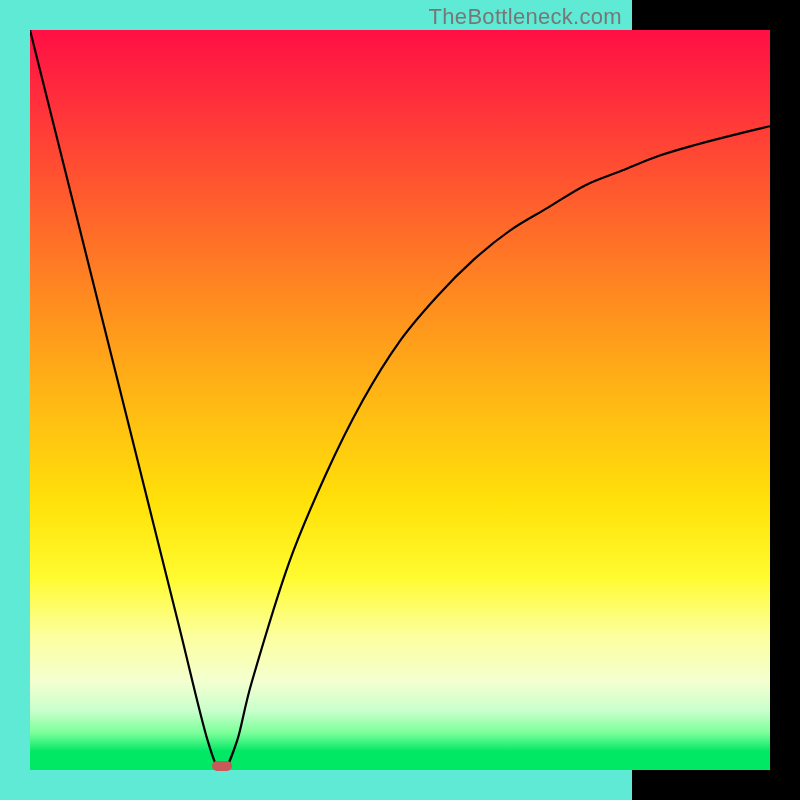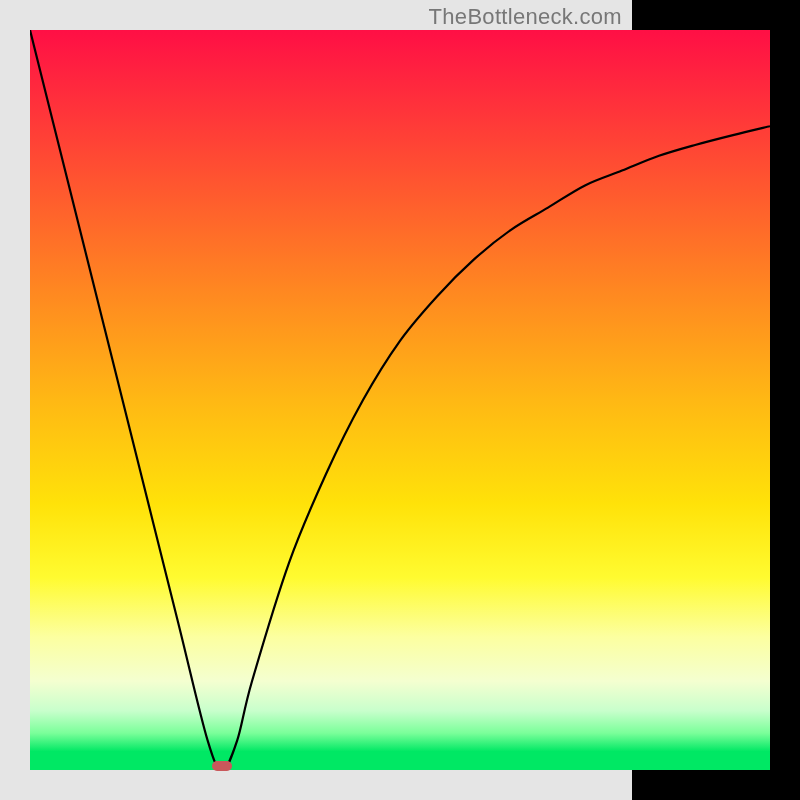--- a/index.html
+++ b/index.html
@@ -8,21 +8,21 @@
     width: 800px;
     height: 800px;
     overflow: hidden;
     background: #000;
     font-family: Arial, Helvetica, sans-serif;
   }
   .frame {
     position: relative;
     width: 632px;
     height: 800px;
-    background: #e5e5e5;
+    background: #5eead4;
   }
   .plot-area {
     position: absolute;
     left: 30px;
     top: 30px;
     width: 740px;
     height: 740px;
     
     background: linear-gradient(
       to bottom,

